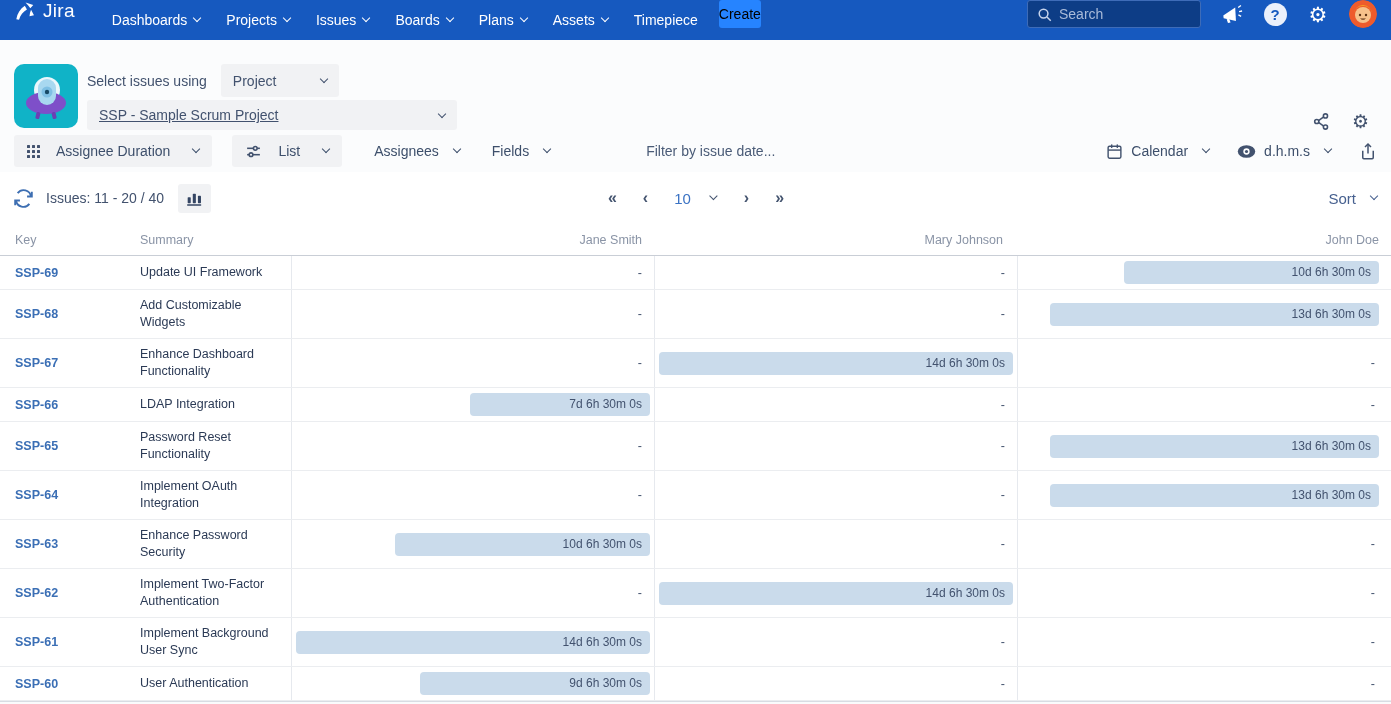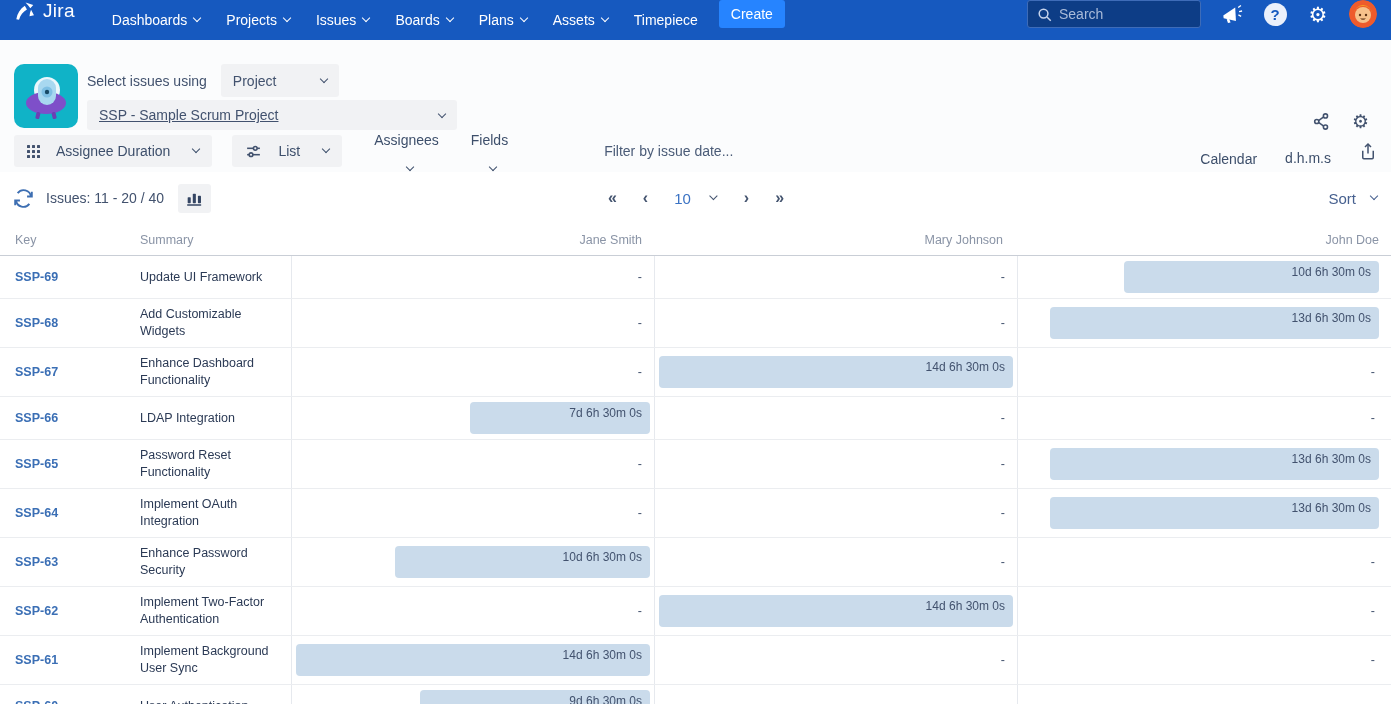--- a/index.html
+++ b/index.html
@@ -6,21 +6,21 @@
   html,body { width:1391px; height:704px; overflow:hidden; }
   body { font-family:"Liberation Sans", sans-serif; background:#FFFFFF; color:#42526E; }
 
   
   .topnav { height:40px; background:#1659BF; display:flex; align-items:flex-start; padding:0 14px; color:#FFFFFF; }
   .logo { display:flex; align-items:center; gap:7px; margin-right:24px; cursor:pointer; }
   .logo-text { font-size:19px; font-weight:500; letter-spacing:.3px; }
   .nav-items { display:flex; align-items:center; height:100%; }
   .nav-item { display:flex; align-items:center; padding:0 13px; font-size:14px; font-weight:500; height:100%; cursor:pointer; white-space:nowrap; }
   .chev { width:6px; height:6px; border-style:solid; border-color:currentColor; border-width:0 1.8px 1.8px 0; transform:rotate(45deg); display:inline-block; margin-left:7px; margin-top:-4px; }
-  .create-btn { background:#2684FF; border:none; color:#ffffff; font-family:inherit; font-size:14px; font-weight:500; padding:6px 12px; border-radius:3px; margin-left:8px; cursor:pointer; }
+  .create-btn { background:#2684FF; border:none; color:#000000; font-family:inherit; font-size:14px; font-weight:500; padding:6px 0; border-radius:3px; margin-left:8px; cursor:pointer; }
   .nav-right { margin-left:auto; display:flex; align-items:center; gap:19px; }
   .search-box { display:flex; align-items:center; gap:7px; background:#0D3D86; border:1px solid #3E6CB8; border-radius:3px; height:28px; width:174px; padding:0 9px; }
   .search-box svg { flex:0 0 auto; }
   .search-box input { background:transparent; border:none; outline:none; color:#DEEBFF; font-size:14px; width:100%; font-family:inherit; }
   .search-box input::placeholder { color:#A9BBD9; }
   .nav-icon { width:24px; height:24px; display:flex; align-items:center; justify-content:center; cursor:pointer; }
   .help-badge { width:23px; height:23px; border-radius:50%; background:#EAF0FB; color:#1659BF; font-weight:700; font-size:15px; display:flex; align-items:center; justify-content:center; }
   .gear-glyph { font-size:21px; line-height:1; color:#fff; }
   .avatar { width:28px; height:28px; border-radius:50%; overflow:hidden; cursor:pointer; }
 
@@ -35,21 +35,21 @@
   .dd-project { width:118px; height:33px;text-align:center; }
   .dd-board { width:370px; height:32px;text-decoration:underline; }
   .header-actions { position:absolute; right:22px; top:72px; display:flex; gap:21px; color:#42526E; }
   .header-actions .hicon { cursor:pointer; display:flex; align-items:center; }
   .gear-glyph-dark { font-size:19px; line-height:1; color:#42526E; }
 
   
   .toolbar { height:42px; background:#FBFCFD; display:flex; align-items:center; padding:0 14px; font-size:14px; color:#3D4F6B; }
   .tb-btn { display:flex; align-items:center; gap:16px; background:#F1F2F4; border-radius:3px; height:32px; padding:0 13px; font-weight:500; cursor:pointer; white-space:nowrap;text-align:right; }
   .tb-btn.outline { background:#FFFFFF; border:1px solid #D6DAE1; }
-  .tb-text { display:flex; align-items:center; gap:20px; font-weight:500; cursor:pointer; white-space:nowrap;flex-direction:column; }
+  .tb-text { display:flex; align-items:center; gap:8px; font-weight:500; cursor:pointer; white-space:nowrap; }
   .tb-gap { margin-left:20px; }
   .tb-gap-lg { margin-left:32px; }
   .filter-input { border:none; background:transparent; outline:none; font-family:inherit; font-size:14px; color:#42526E; width:230px; margin-left:96px; }
   .filter-input::placeholder { color:#4A5B77; }
   .tb-right { margin-left:auto; display:flex; align-items:center; gap:28px; }
   .grid-icon { display:grid; grid-template-columns:repeat(3,3px); grid-template-rows:repeat(3,3px); gap:2px; }
   .grid-icon i { background:#42526E; width:3px; height:3px; border-radius:0.5px; }
 
   
   .controls { height:52px; display:flex; align-items:center; padding:0 14px; position:relative; background:#FFFFFF; }
@@ -67,21 +67,21 @@
   .thead { height:32px; align-items:center; font-size:12.5px; color:#8A94A6; border-bottom:1px solid #C9CED6; }
   .th-num { text-align:right; padding-right:12px; }
   .th-num.last { padding-right:14px; }
   .trow { border-bottom:1px solid #EBEDF0; align-items:stretch; min-height:32px; background:#fff; }
   .cell { display:flex; align-items:center; }
   .key-link { color:#3B6FB5; font-weight:600; font-size:12.5px; cursor:pointer; }
   .summary-cell { font-size:12.5px; color:#2B3A55; line-height:17px; padding:7px 4px 7px 0; }
   .dur { justify-content:flex-end; border-left:1px solid #E6E9EE; padding:5px 0; }
   .dash { font-size:12.5px; color:#42526E; margin-right:12px; }
   .dur.last .dash { margin-right:16px; }
-  .bar { background:#CADBEB; border-radius:4px; height:32px; line-height:22px; font-size:12px; color:#42526E; text-align:right; padding-right:8px; margin-right:4px; cursor:pointer; }
+  .bar { background:#CADBEB; border-radius:4px; height:23px; line-height:22px; font-size:12px; color:#42526E; text-align:right; padding-right:8px; margin-right:4px; cursor:pointer; }
   .dur.last .bar { margin-right:12px; }
   .tbody { border-bottom:1px solid #D8DCE3; }
 
   
   .page-footer { height:36px; background:#FAFBFC; display:flex; justify-content:space-between; align-items:flex-start; padding:9px 14px 0 14px; font-size:12.5px; color:#97A0AF; }
 </style>
 </head>
 <body>
 
 <header class="topnav">

